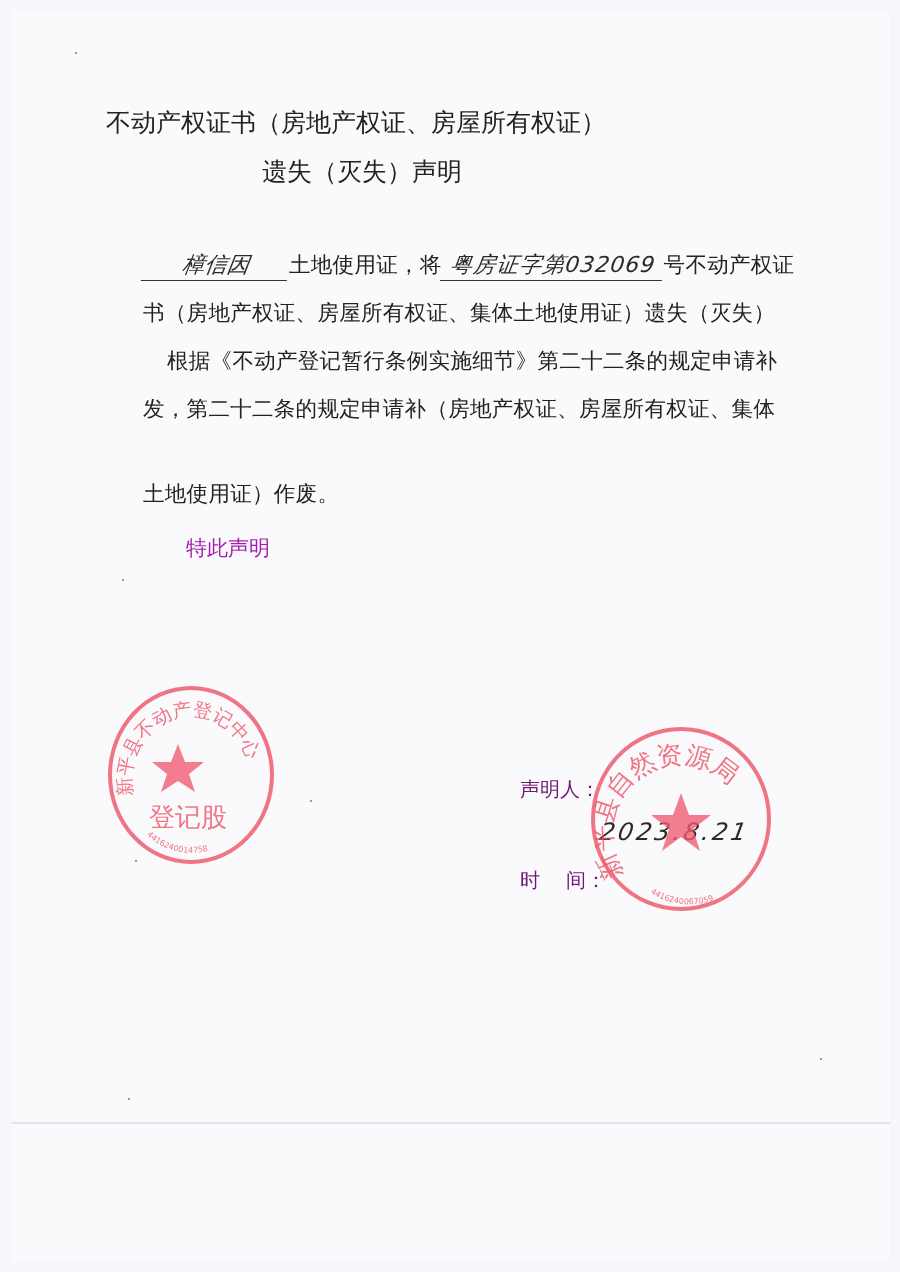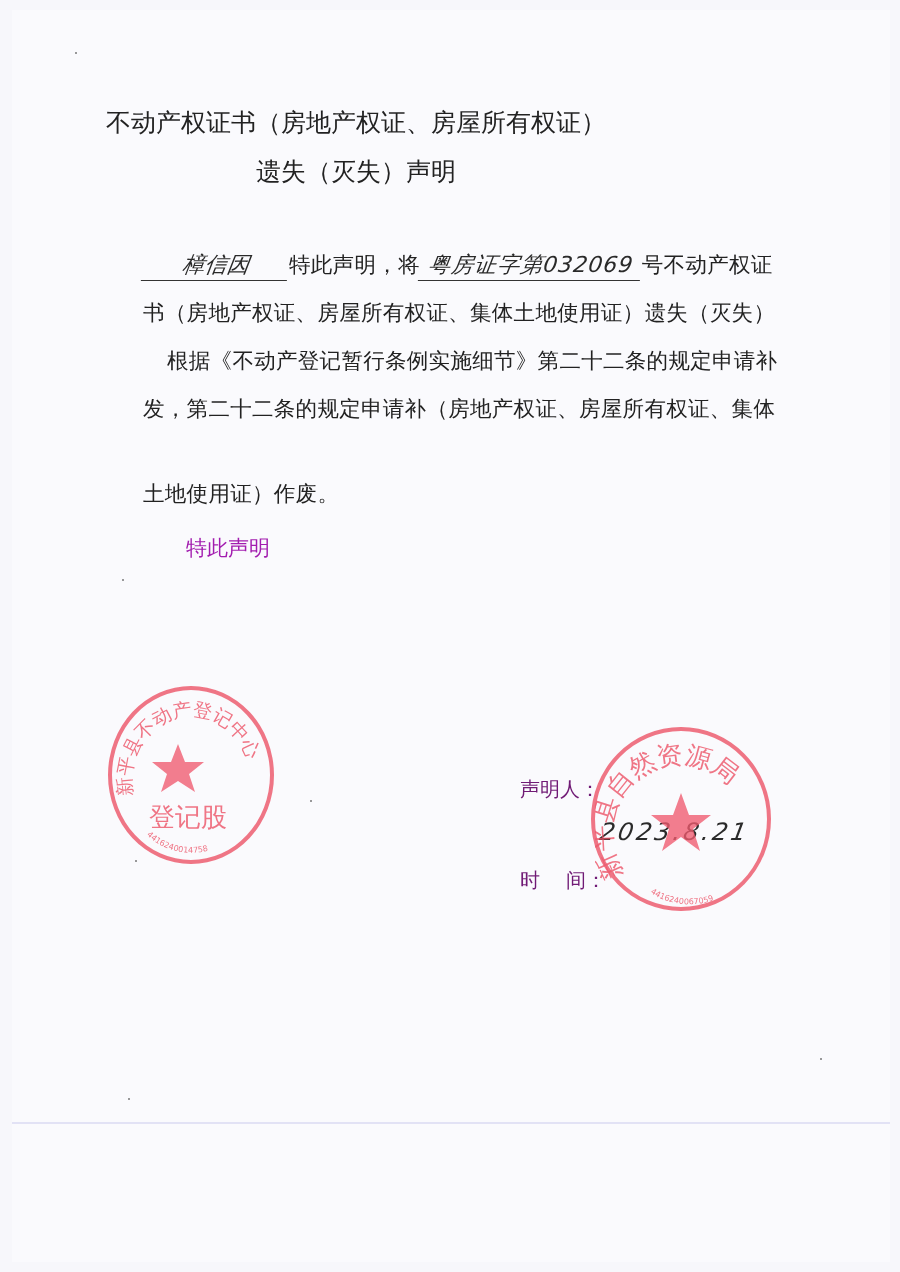--- a/index.html
+++ b/index.html
@@ -26,21 +26,21 @@
   .title-line {
     position: absolute;
     left: 0;
     width: 712px;
     text-align: center;
     font-size: 25px;
     letter-spacing: 0px;
     color: #222;
   }
   .title-1 { top: 106px; }
-  .title-2 { top: 155px; }
+  .title-2 { top: 155px; padding-left: 6px; }
 
   .body-line {
     position: absolute;
     left: 143px;
     font-size: 21.5px;
     color: #222;
     white-space: nowrap;
     letter-spacing: 0.3px;
   }
   .l1 { top: 250px; }
@@ -122,21 +122,21 @@
 </style>
 </head>
 <body>
 
 <div class="page"></div>
 
 <div class="title-line title-1">不动产权证书（房地产权证、房屋所有权证）</div>
 <div class="title-line title-2">遗失（灭失）声明</div>
 
 <div class="body-line l1">
-  <span class="fill fill-name">樟信因</span><span>特此声明，将</span><span class="fill fill-cert">粤房证字第032069</span><span>号不动产权证</span>
+  <span class="fill fill-name">樟信因</span><span>土地使用证，将</span><span class="fill fill-cert">粤房证字第032069</span><span>号不动产权证</span>
 </div>
 <div class="body-line l2">书（房地产权证、房屋所有权证、集体土地使用证）遗失（灭失）</div>
 <div class="body-line l3">根据《不动产登记暂行条例实施细节》第二十二条的规定申请补</div>
 <div class="body-line l4">发，第二十二条的规定申请补（房地产权证、房屋所有权证、集体</div>
 <div class="body-line l5">土地使用证）作废。</div>
 
 <div class="closing">特此声明</div>
 
 <div class="sig-label sig-declarant">声明人：</div>
 <div class="sig-label sig-date"><span>时</span><span class="gap"></span><span>间：</span></div>

